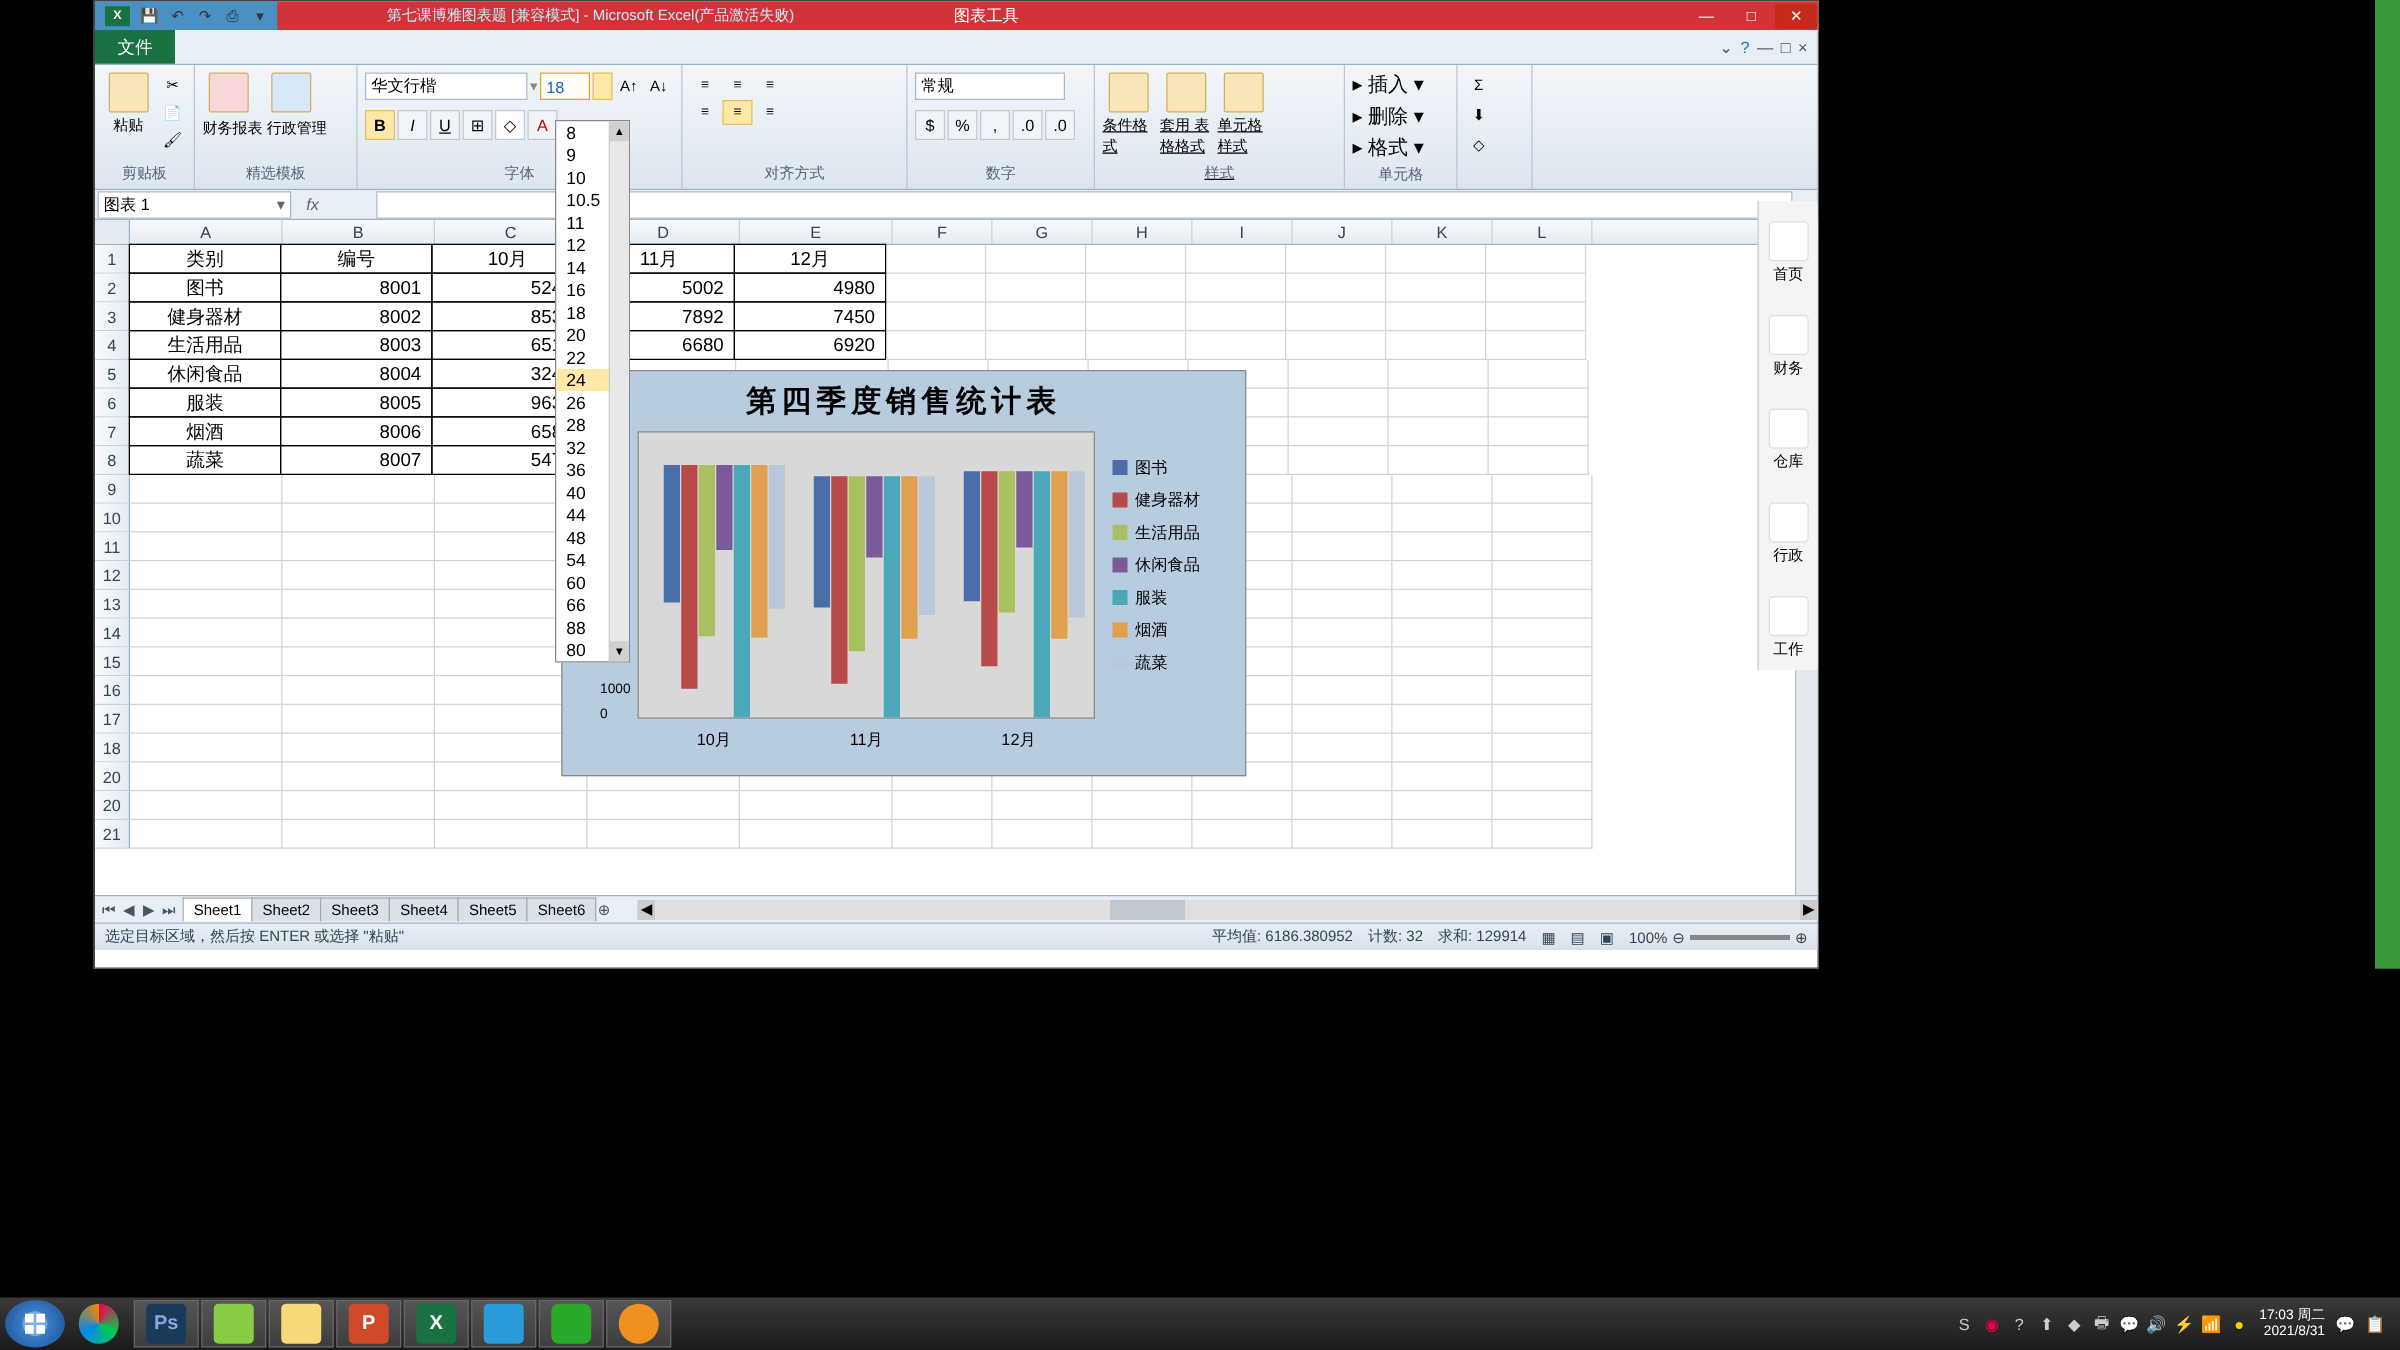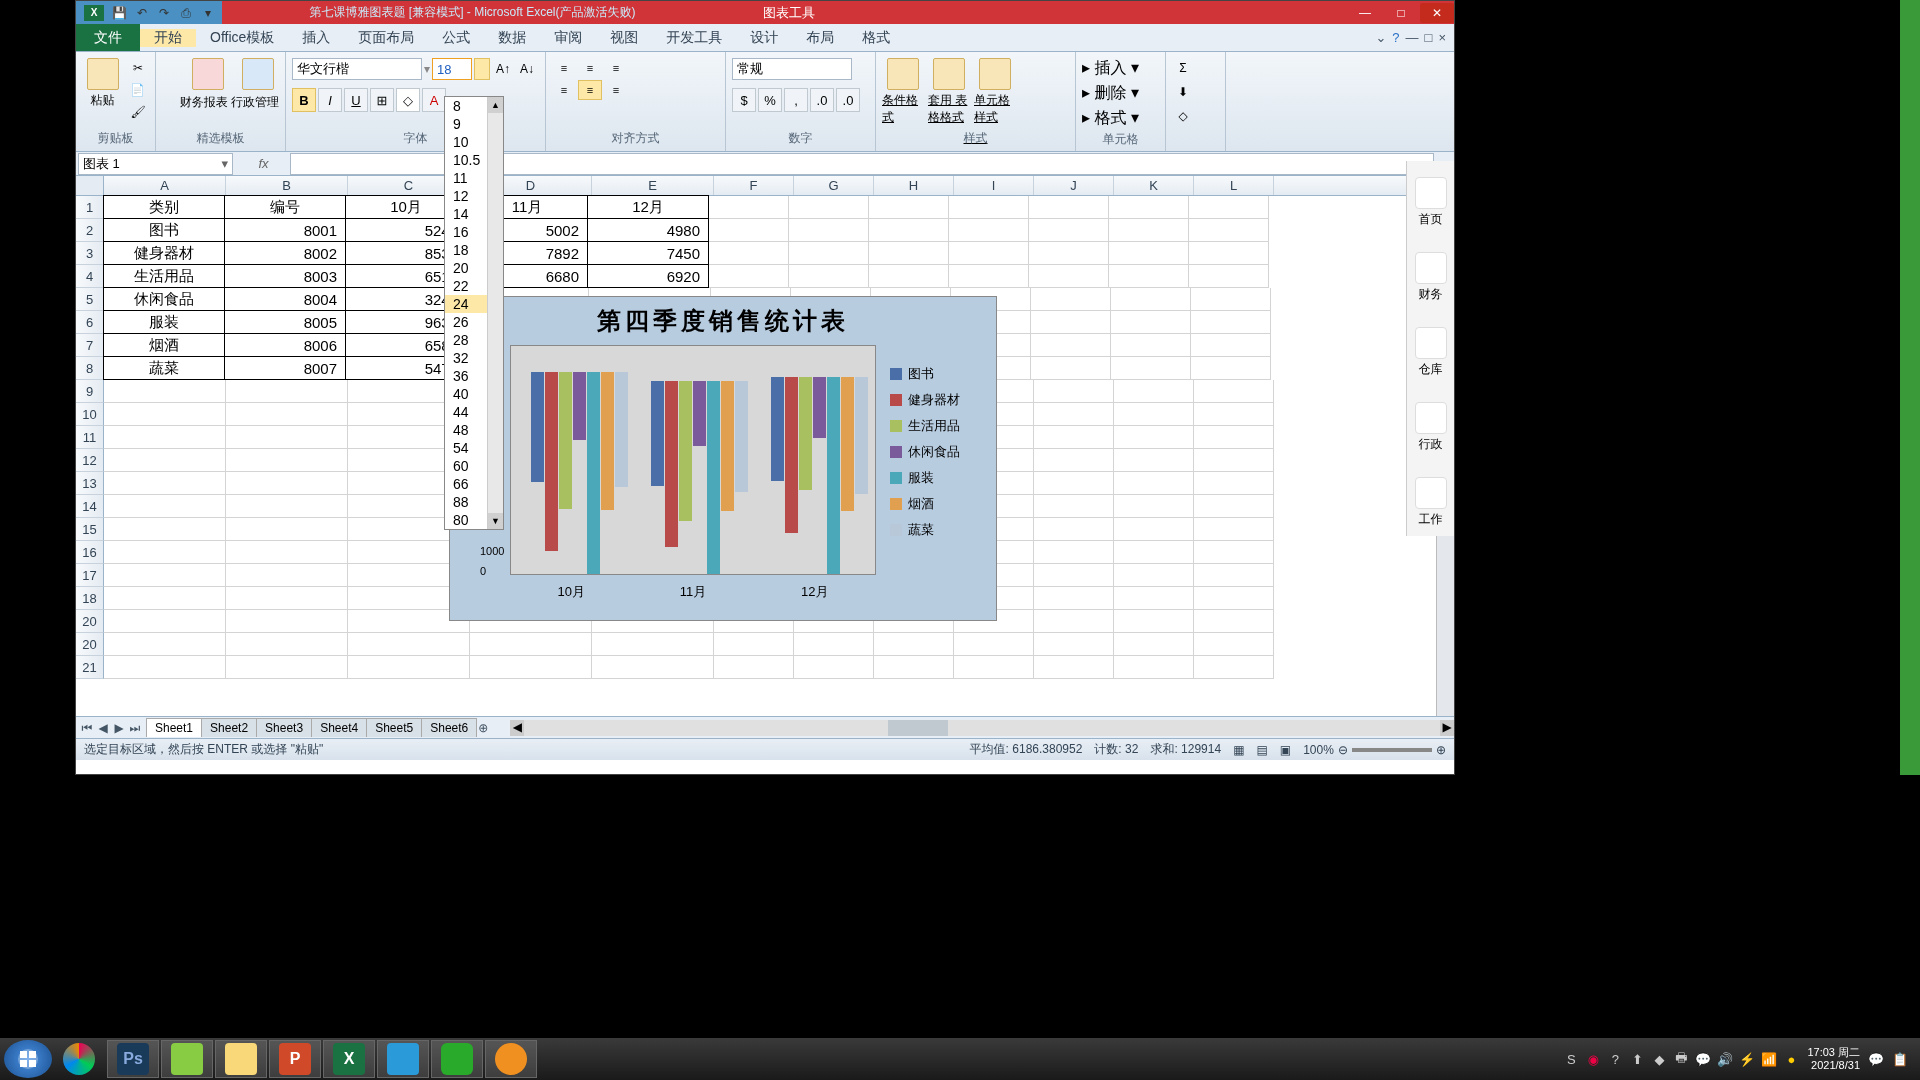--- a/index.html
+++ b/index.html
@@ -111,34 +111,20 @@
     <div style="flex:1; background:#d13438;"></div>
     <div class="win-controls">
       <div class="win-btn">—</div>
       <div class="win-btn">□</div>
       <div class="win-btn win-close">✕</div>
     </div>
   </div>
 
   <div class="menubar">
     <div class="menu-file">文件</div>
-    <div id="menu-items" style="display: flex;">
-        <div class="menu-item active">开始</div>
-        <div class="menu-item">Office模板</div>
-        <div class="menu-item">插入</div>
-        <div class="menu-item">页面布局</div>
-        <div class="menu-item">公式</div>
-        <div class="menu-item">数据</div>
-        <div class="menu-item">审阅</div>
-        <div class="menu-item">视图</div>
-        <div class="menu-item">开发工具</div>
-        <div class="menu-item">设计</div>
-        <div class="menu-item">布局</div>
-        <div class="menu-item">格式</div>
-      </div>
     <div class="right-help">
       <span>⌄</span>
       <span style="color:#2a70c8;">?</span>
       <span>—</span>
       <span>□</span>
       <span>×</span>
     </div>
   </div>
 
   <div class="ribbon">
@@ -150,21 +136,21 @@
         </div>
         <div class="small-btns">
           <div class="sm-btn">✂</div>
           <div class="sm-btn">📄</div>
           <div class="sm-btn">🖌</div>
         </div>
       </div>
       <div class="rgroup-label">剪贴板</div>
     </div>
     <div class="rgroup" style="width:130px;">
-      <div class="rgroup-content" style="flex-direction:column; align-items:flex-end;">
+      <div class="rgroup-content" style="flex-direction:column; align-items:flex-start;">
         <div style="display:flex; gap:8px;">
           <div class="big-btn">
               <div class="big-btn-icon" style="background:#f8d8d8;"></div>
             </div>
           <div class="big-btn">
               <div class="big-btn-icon" style="background:#d8e8f8;"></div>
             </div>
         </div>
         <div style="font-size:12px;"><span>财务报表</span> <span>行政管理</span></div>
       </div>
@@ -253,21 +239,21 @@
       <div class="rgroup-content" style="flex-direction:column;">
         <div class="sm-btn">Σ</div>
         <div class="sm-btn">⬇</div>
         <div class="sm-btn">◇</div>
       </div>
     </div>
   </div>
 
   <div class="namebox-row">
     <div class="namebox">图表 1</div>
-    <div style="width:57px; display:flex; justify-content:center; gap:4px; color:#888;">
+    <div style="width:68px; display:flex; gap:4px; color:#888;">
       <span></span>
       <span class="fx-label">fx</span>
     </div>
     <div class="formula-bar"></div>
   </div>
 
   <div class="grid-area">
     <div class="col-headers" id="col-headers">
         <div class="corner"></div>
         <div class="col-h" style="width: 122px;">A</div>

